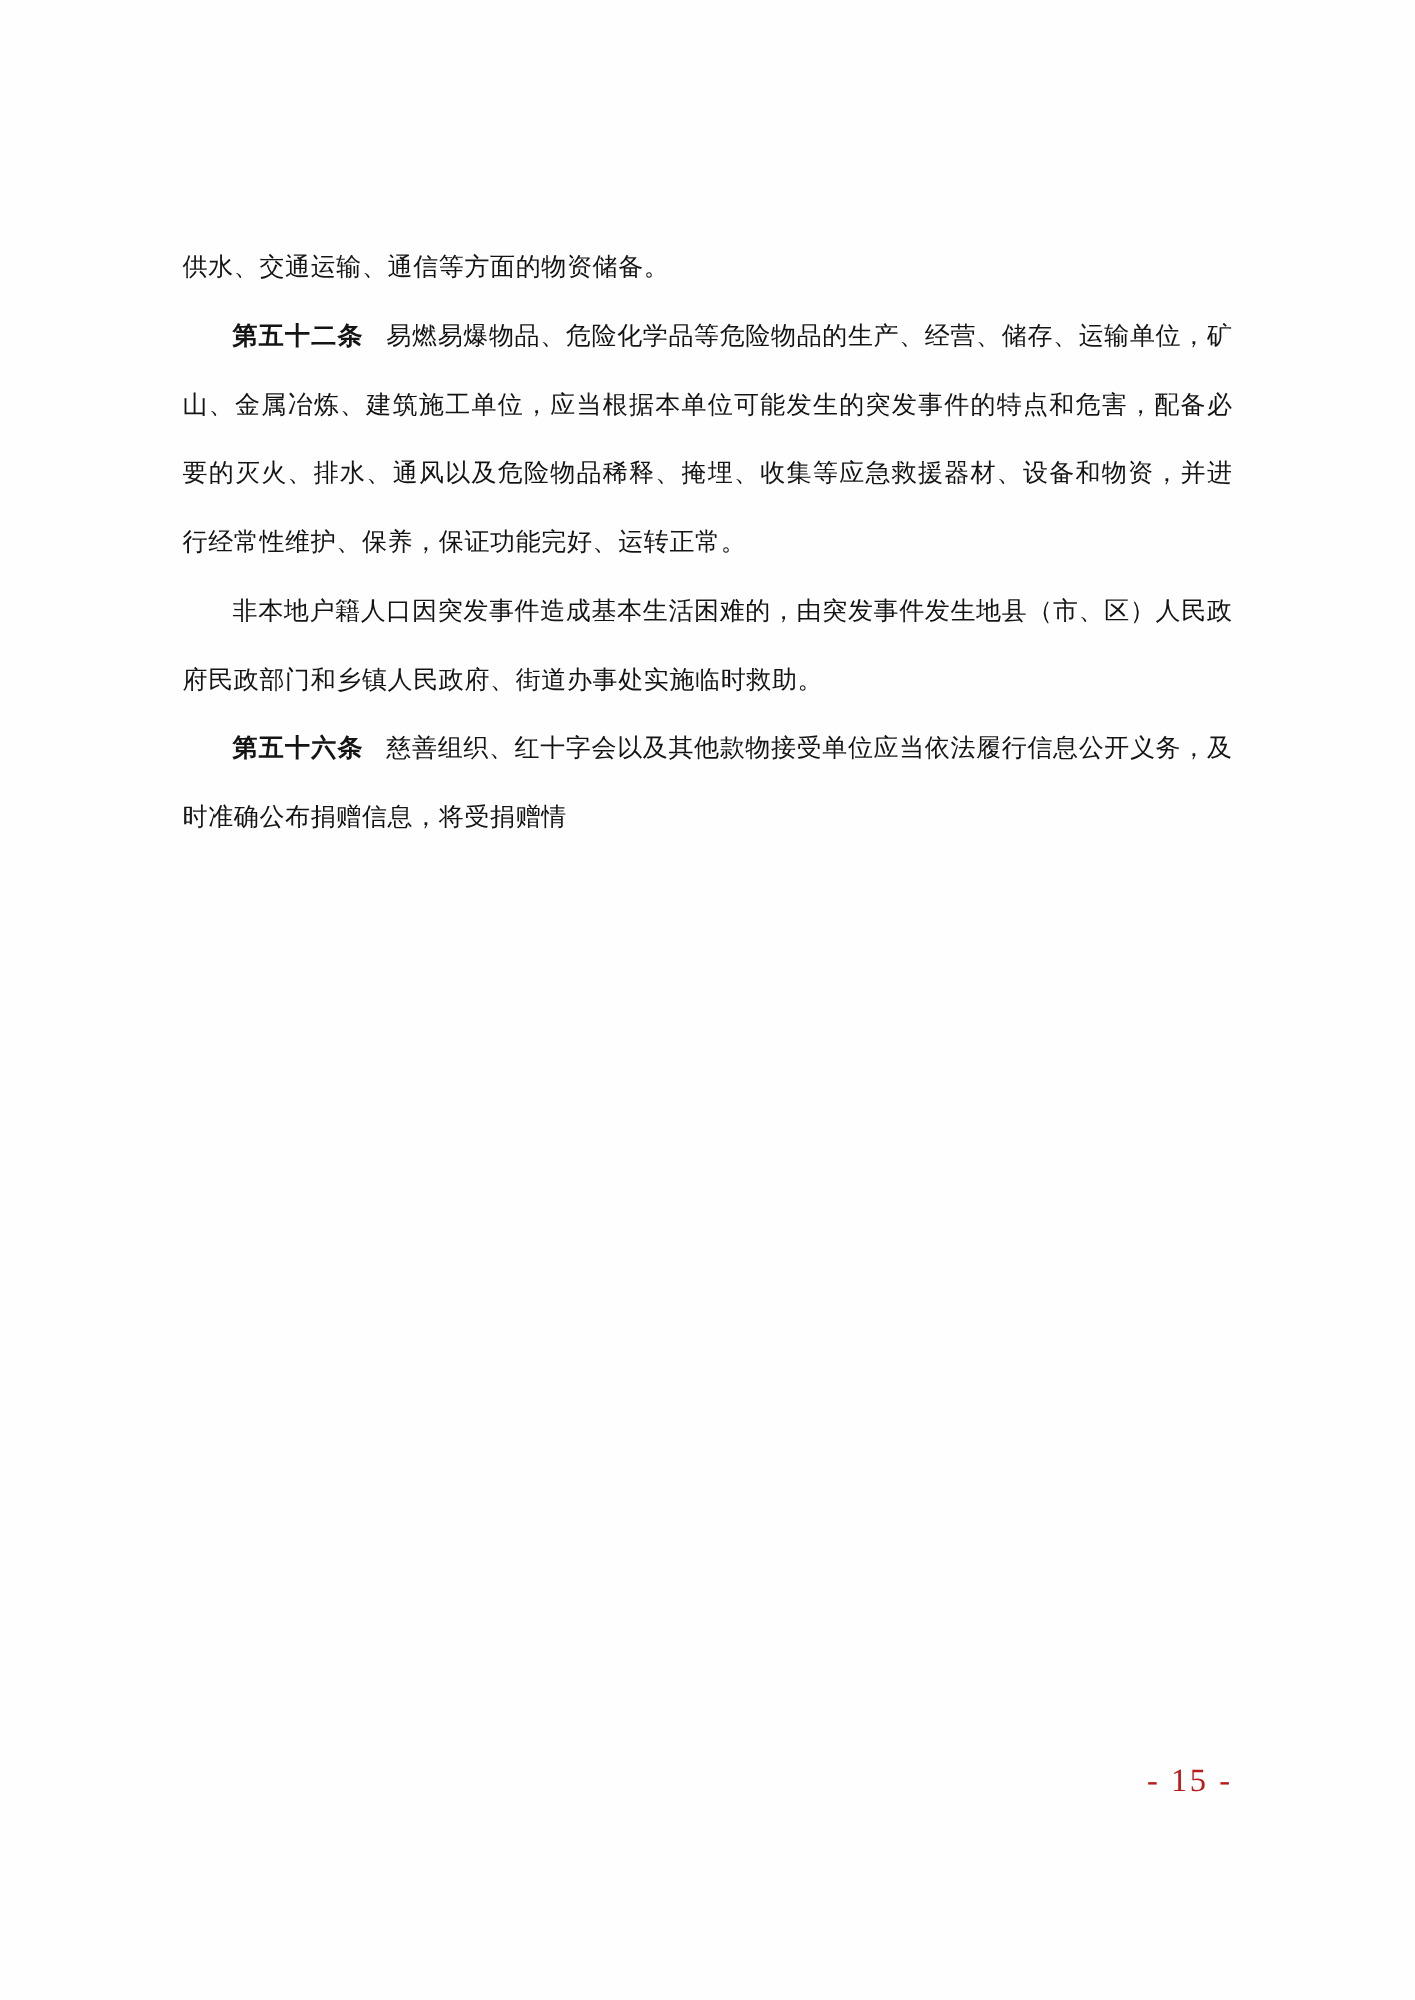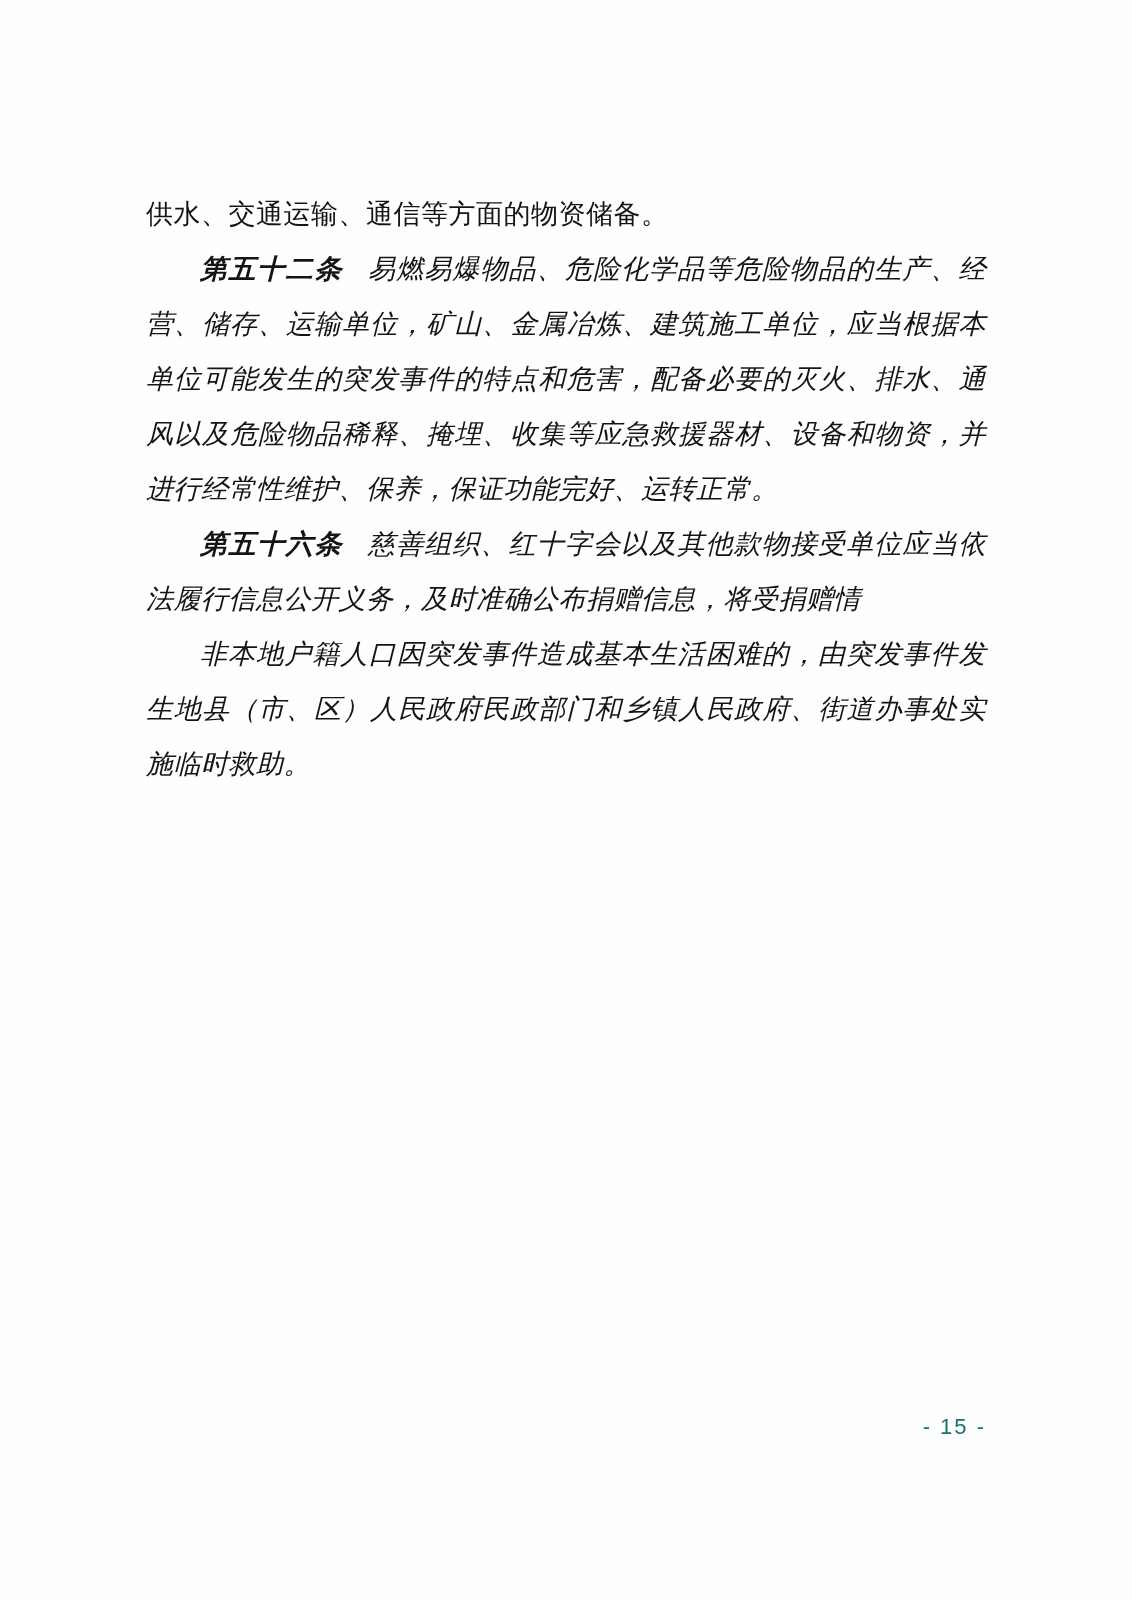--- a/index.html
+++ b/index.html
@@ -24,47 +24,46 @@
     background: #fefefe;
   }
   .content {
     position: absolute;
     left: 146px;
     top: 186px;
     width: 840px;
   }
   p {
     margin: 0;
-    font-size: 27px;
+    font-size: 20px;
     line-height: 55px;
     letter-spacing: 0.5px;
     text-align: justify;
     text-justify: inter-character;
     text-align-last: left;
     color: #141414;
   }
   p.indent {
     text-indent: 2em;
-    font-style: italic;
   }
   .art-label {
     font-weight: bold;
     letter-spacing: 1px;
   }
   .gap {
     display: inline-block;
     width: 0.9em;
   }
   .page-number {
     position: absolute;
     right: 146px;
     bottom: 160px;
-    font-size: 22px;
-    font-family: Liberation Sans, sans-serif;
-    color: #0f766e;
+    font-size: 26px;
+    font-family: Liberation Serif, serif;
+    color: #b91c1c;
     letter-spacing: 2px;
   }
 </style>
 </head>
 <body>
 
 <div class="page">
   <div class="content">
 
     <p>
@@ -72,23 +71,23 @@
     </p>
 
     <p class="indent">
       <span class="art-label">第五十二条</span><span class="gap"></span><span>易燃易爆物品、危险化学品等危险物品的生产、经营、储存、运输单位，矿山、金属冶炼、建筑施工单位，应当根据本单位可能发生的突发事件的特点和危害，配备必要的灭火、排水、通风以及危险物品稀释、掩埋、收集等应急救援器材、设备和物资，并进行经常性维护、保养，保证功能完好、运转正常。</span>
     </p>
 
 
 
 
     <p class="indent">
-      <span class="art-label">第五十六条</span><span class="gap"></span><span>慈善组织、红十字会以及其他款物接受单位应当依法履行信息公开义务，及时准确公布捐赠信息，将受捐赠情</span>
+      <span>非本地户籍人口因突发事件造成基本生活困难的，由突发事件发生地县（市、区）人民政府民政部门和乡镇人民政府、街道办事处实施临时救助。</span>
     </p>
 
     <p class="indent">
-      <span>非本地户籍人口因突发事件造成基本生活困难的，由突发事件发生地县（市、区）人民政府民政部门和乡镇人民政府、街道办事处实施临时救助。</span>
+      <span class="art-label">第五十六条</span><span class="gap"></span><span>慈善组织、红十字会以及其他款物接受单位应当依法履行信息公开义务，及时准确公布捐赠信息，将受捐赠情</span>
     </p>
 
   </div>
 
   <div class="page-number">- 15 -</div>
 </div>
 
 </body></html>

